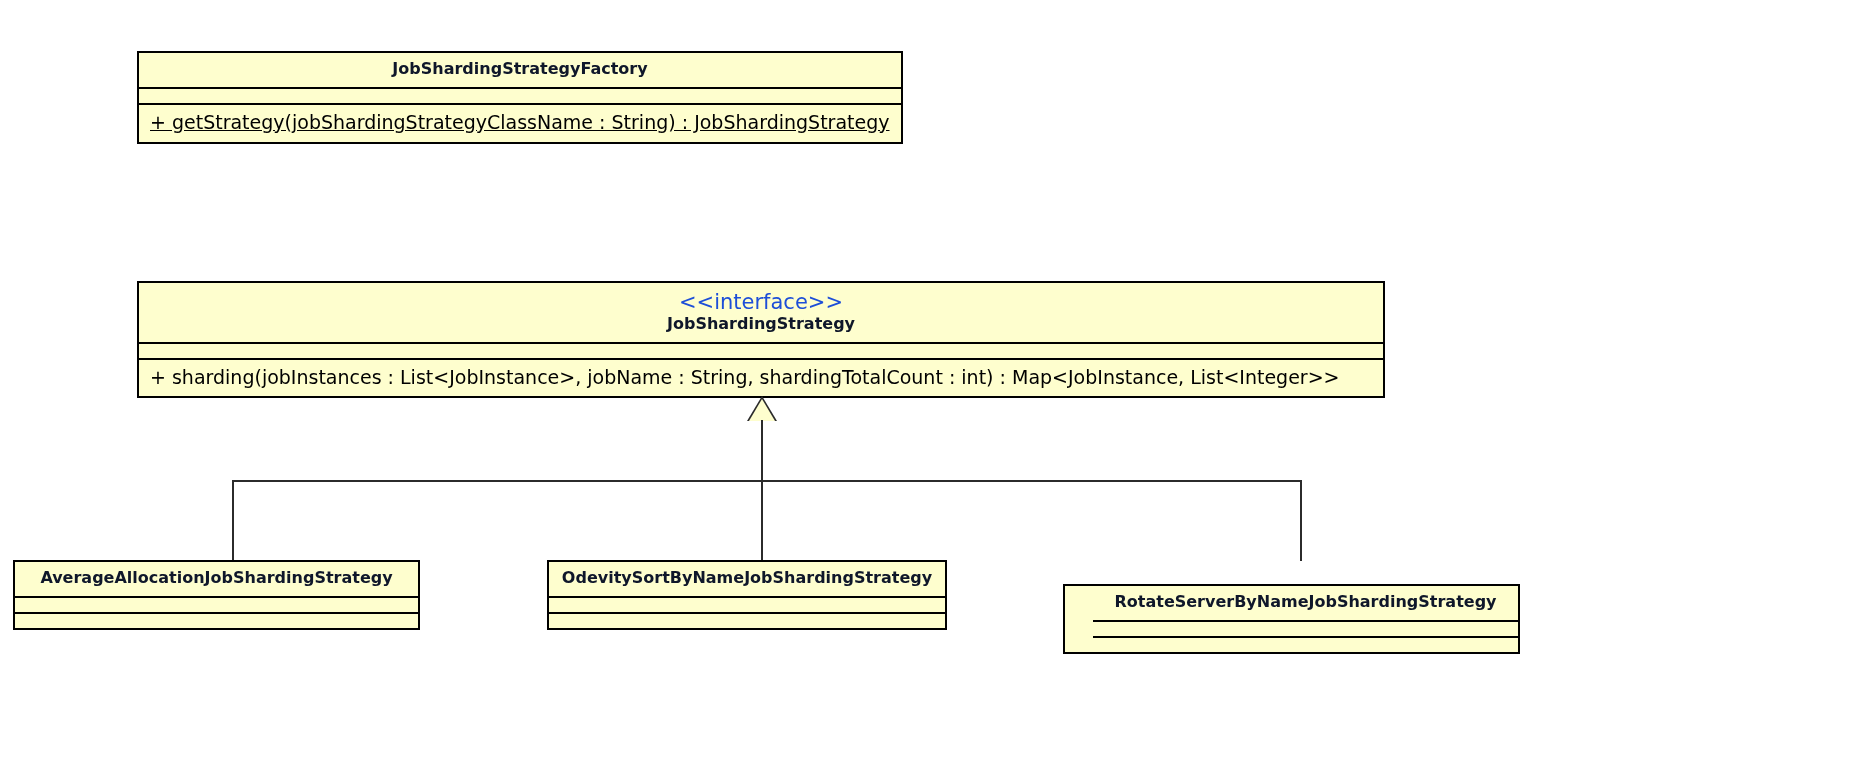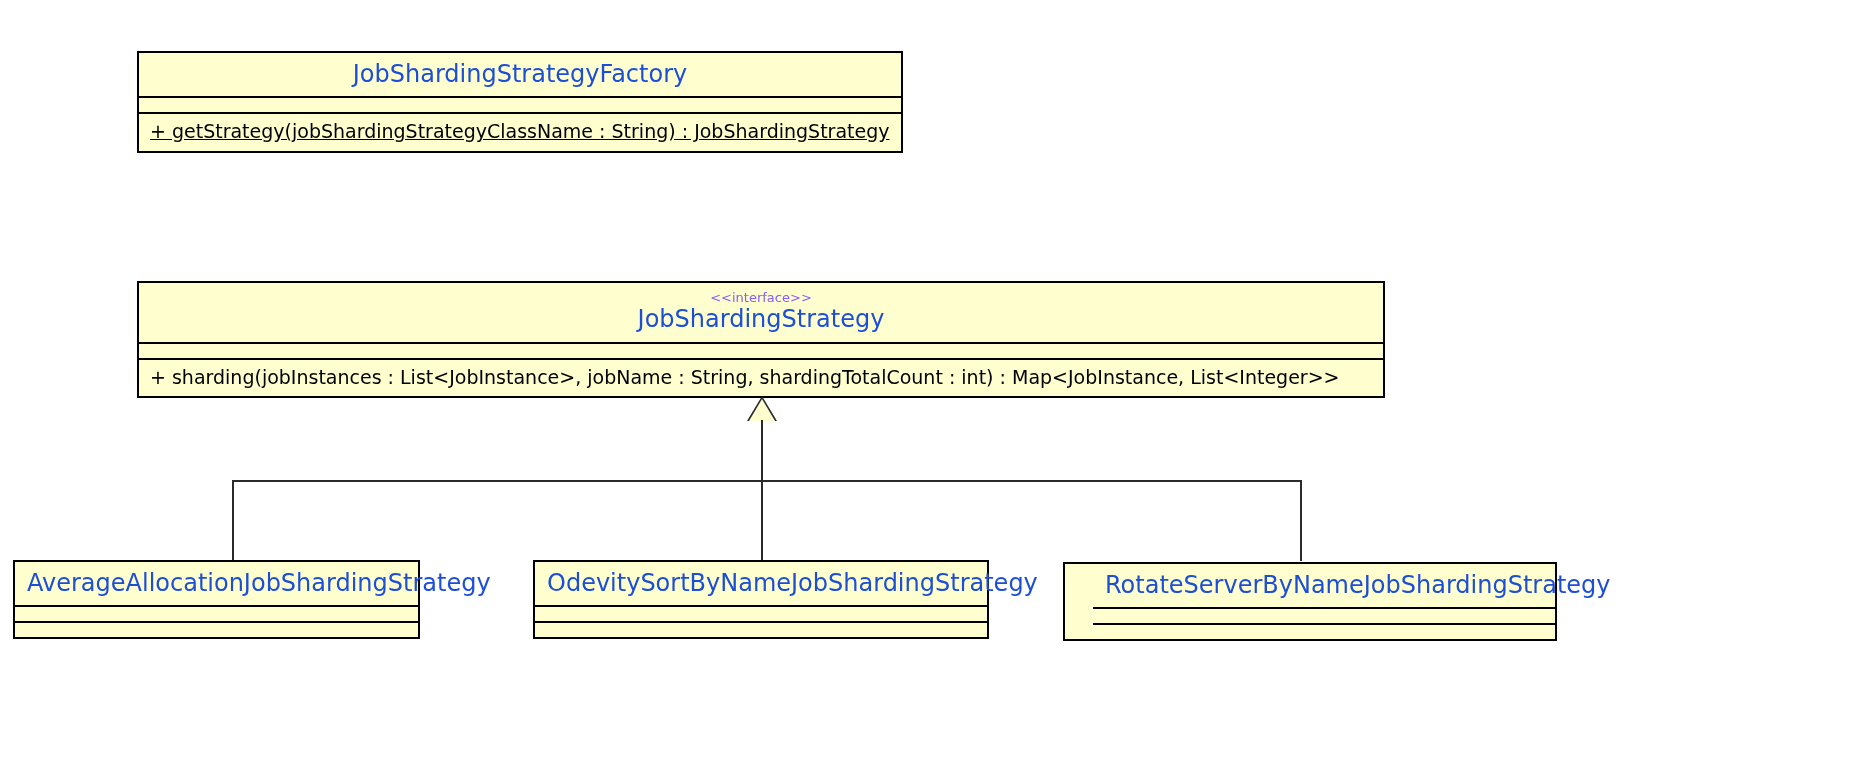--- a/index.html
+++ b/index.html
@@ -29,30 +29,30 @@
     border: 2px solid #000000;
   }
   .uml-header {
     box-sizing: border-box;
     padding: 7px 12px 8px 12px;
     text-align: center;
     line-height: 1.18;
   }
   .stereotype {
     display: block;
-    font-size: 13px;
+    font-size: 21px;
     font-weight: normal;
-    color: #8b5cf6;
+    color: #1d4ed8;
     letter-spacing: 0px;
   }
   .classname {
     display: block;
-    font-size: 24px;
-    font-weight: normal;
-    color: #1d4ed8;
+    font-size: 16px;
+    font-weight: bold;
+    color: #0f172a;
   }
   .compartment-sep {
     height: 0;
     border-top: 2px solid #000000;
   }
   .attr-compartment {
     box-sizing: border-box;
     height: 14px;
   }
   .method-compartment {
@@ -142,31 +142,31 @@
   <div class="uml-box" id="box-average" style="left:13px; top:560px; width:407px;">
     <div class="uml-header">
       <span class="classname">AverageAllocationJobShardingStrategy</span>
     </div>
     <div class="compartment-sep"></div>
     <div class="attr-compartment"></div>
     <div class="compartment-sep"></div>
     <div class="method-compartment empty"></div>
   </div>
 
-  <div class="uml-box" id="box-odevity" style="left:533px; top:560px; width:456px;">
+  <div class="uml-box" id="box-odevity" style="left:547px; top:560px; width:400px;">
     <div class="uml-header">
       <span class="classname">OdevitySortByNameJobShardingStrategy</span>
     </div>
     <div class="compartment-sep"></div>
     <div class="attr-compartment"></div>
     <div class="compartment-sep"></div>
     <div class="method-compartment empty"></div>
   </div>
 
-  <div class="uml-box" id="box-rotate" style="left:1063px; top:562px; width:494px;padding-left:28px;">
+  <div class="uml-box" id="box-rotate" style="left:1063px; top:584px; width:457px;padding-left:28px;">
     <div class="uml-header">
       <span class="classname">RotateServerByNameJobShardingStrategy</span>
     </div>
     <div class="compartment-sep"></div>
     <div class="attr-compartment"></div>
     <div class="compartment-sep"></div>
     <div class="method-compartment empty"></div>
   </div>
 
 </div>

